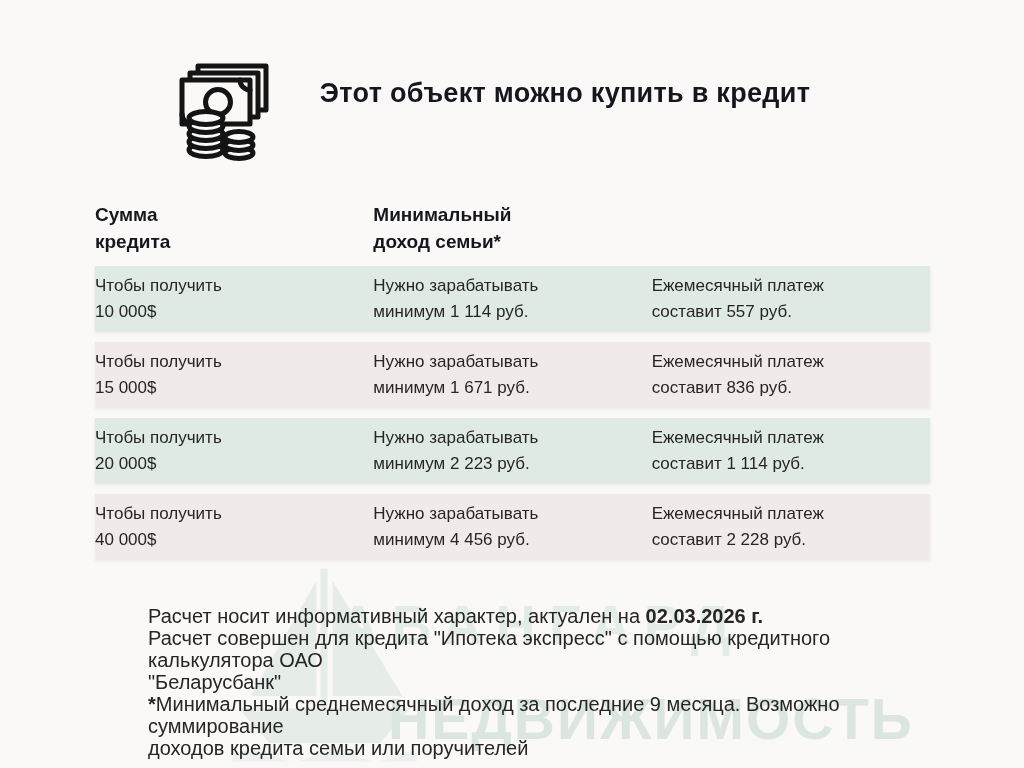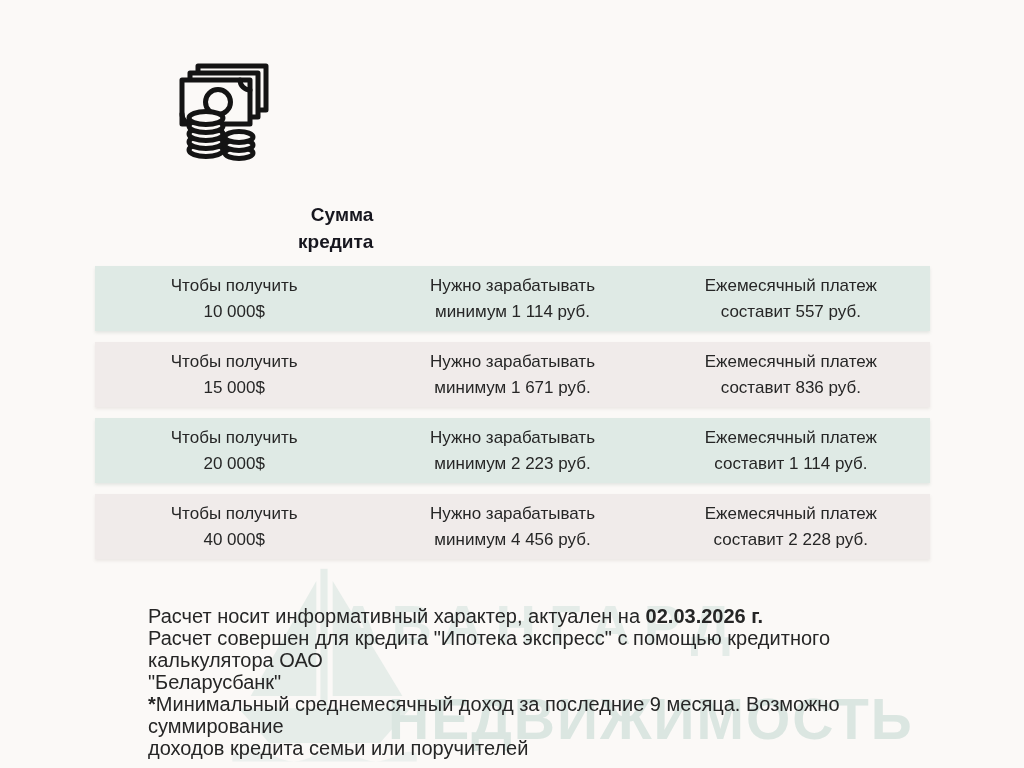--- a/index.html
+++ b/index.html
@@ -17,27 +17,27 @@
 
   
   .money-icon { position:absolute; left:176px; top:62px; width:94px; height:104px; z-index:2; }
   .title { position:absolute; left:245px; top:74px; width:640px; z-index:2;
            text-align:center; font-weight:bold; font-size:27px; line-height:39px;
            color:var(--title,#16161e); letter-spacing:0.3px; }
 
   
   .credit-table { position:absolute; left:95px; top:201px; width:835px; z-index:2; }
   .thead { display:grid; grid-template-columns:1fr 1fr 1fr; margin-bottom:11px; }
-  .th { text-align:right; font-weight:bold; font-size:19px; line-height:27px;
+  .th { text-align:left; font-weight:bold; font-size:19px; line-height:27px;
         color:var(--title,#16161e); white-space:pre-line; }
   .row { display:grid; grid-template-columns:1fr 1fr 1fr; height:65px; align-items:center;
          margin-bottom:11px; }
   .row.teal { background:var(--row-teal,#dfeae5); box-shadow:0 2px 3px rgba(90,120,105,0.14); }
   .row.gray { background:var(--row-gray,#f0ebea); box-shadow:0 2px 3px rgba(120,105,100,0.12); }
-  .cell { text-align:center; font-size:17px; line-height:26px; color:var(--body,#242424);
+  .cell { font-size:17px; line-height:26px; color:var(--body,#242424);
           white-space:pre-line; }
 
   
   .footer { position:absolute; left:148px; top:605px; width:765px; z-index:2;
             font-size:20px; line-height:22px; color:var(--body,#2b2b2b); }
   .footer b { font-weight:bold; }
 </style>
 </head>
 <body>
 
@@ -72,26 +72,29 @@
         <ellipse cx="30" cy="64" rx="17" ry="6.5"></ellipse>
         <ellipse cx="30" cy="56" rx="17" ry="6.5"></ellipse>
         <ellipse cx="63" cy="91" rx="14" ry="5.5"></ellipse>
         <ellipse cx="63" cy="83" rx="14" ry="5.5"></ellipse>
         <ellipse cx="63" cy="75" rx="14" ry="5.5"></ellipse>
       </g>
     </g>
   </svg>
 
   <div class="title">
+    <div>Этот объект можно купить в кредит</div>
   </div>
 
   <div class="credit-table">
     <div class="thead">
       <div class="th">Сумма
 кредита</div>
+      <div class="th">Минимальный
+доход семьи*</div>
     </div>
     <div id="rows">
         <div class="row teal">
           <div class="cell">Чтобы получить
 10 000$</div>
           <div class="cell">Нужно зарабатывать
 минимум 1 114 руб.</div>
           <div class="cell">Ежемесячный платеж
 составит 557 руб.</div>
         </div>

